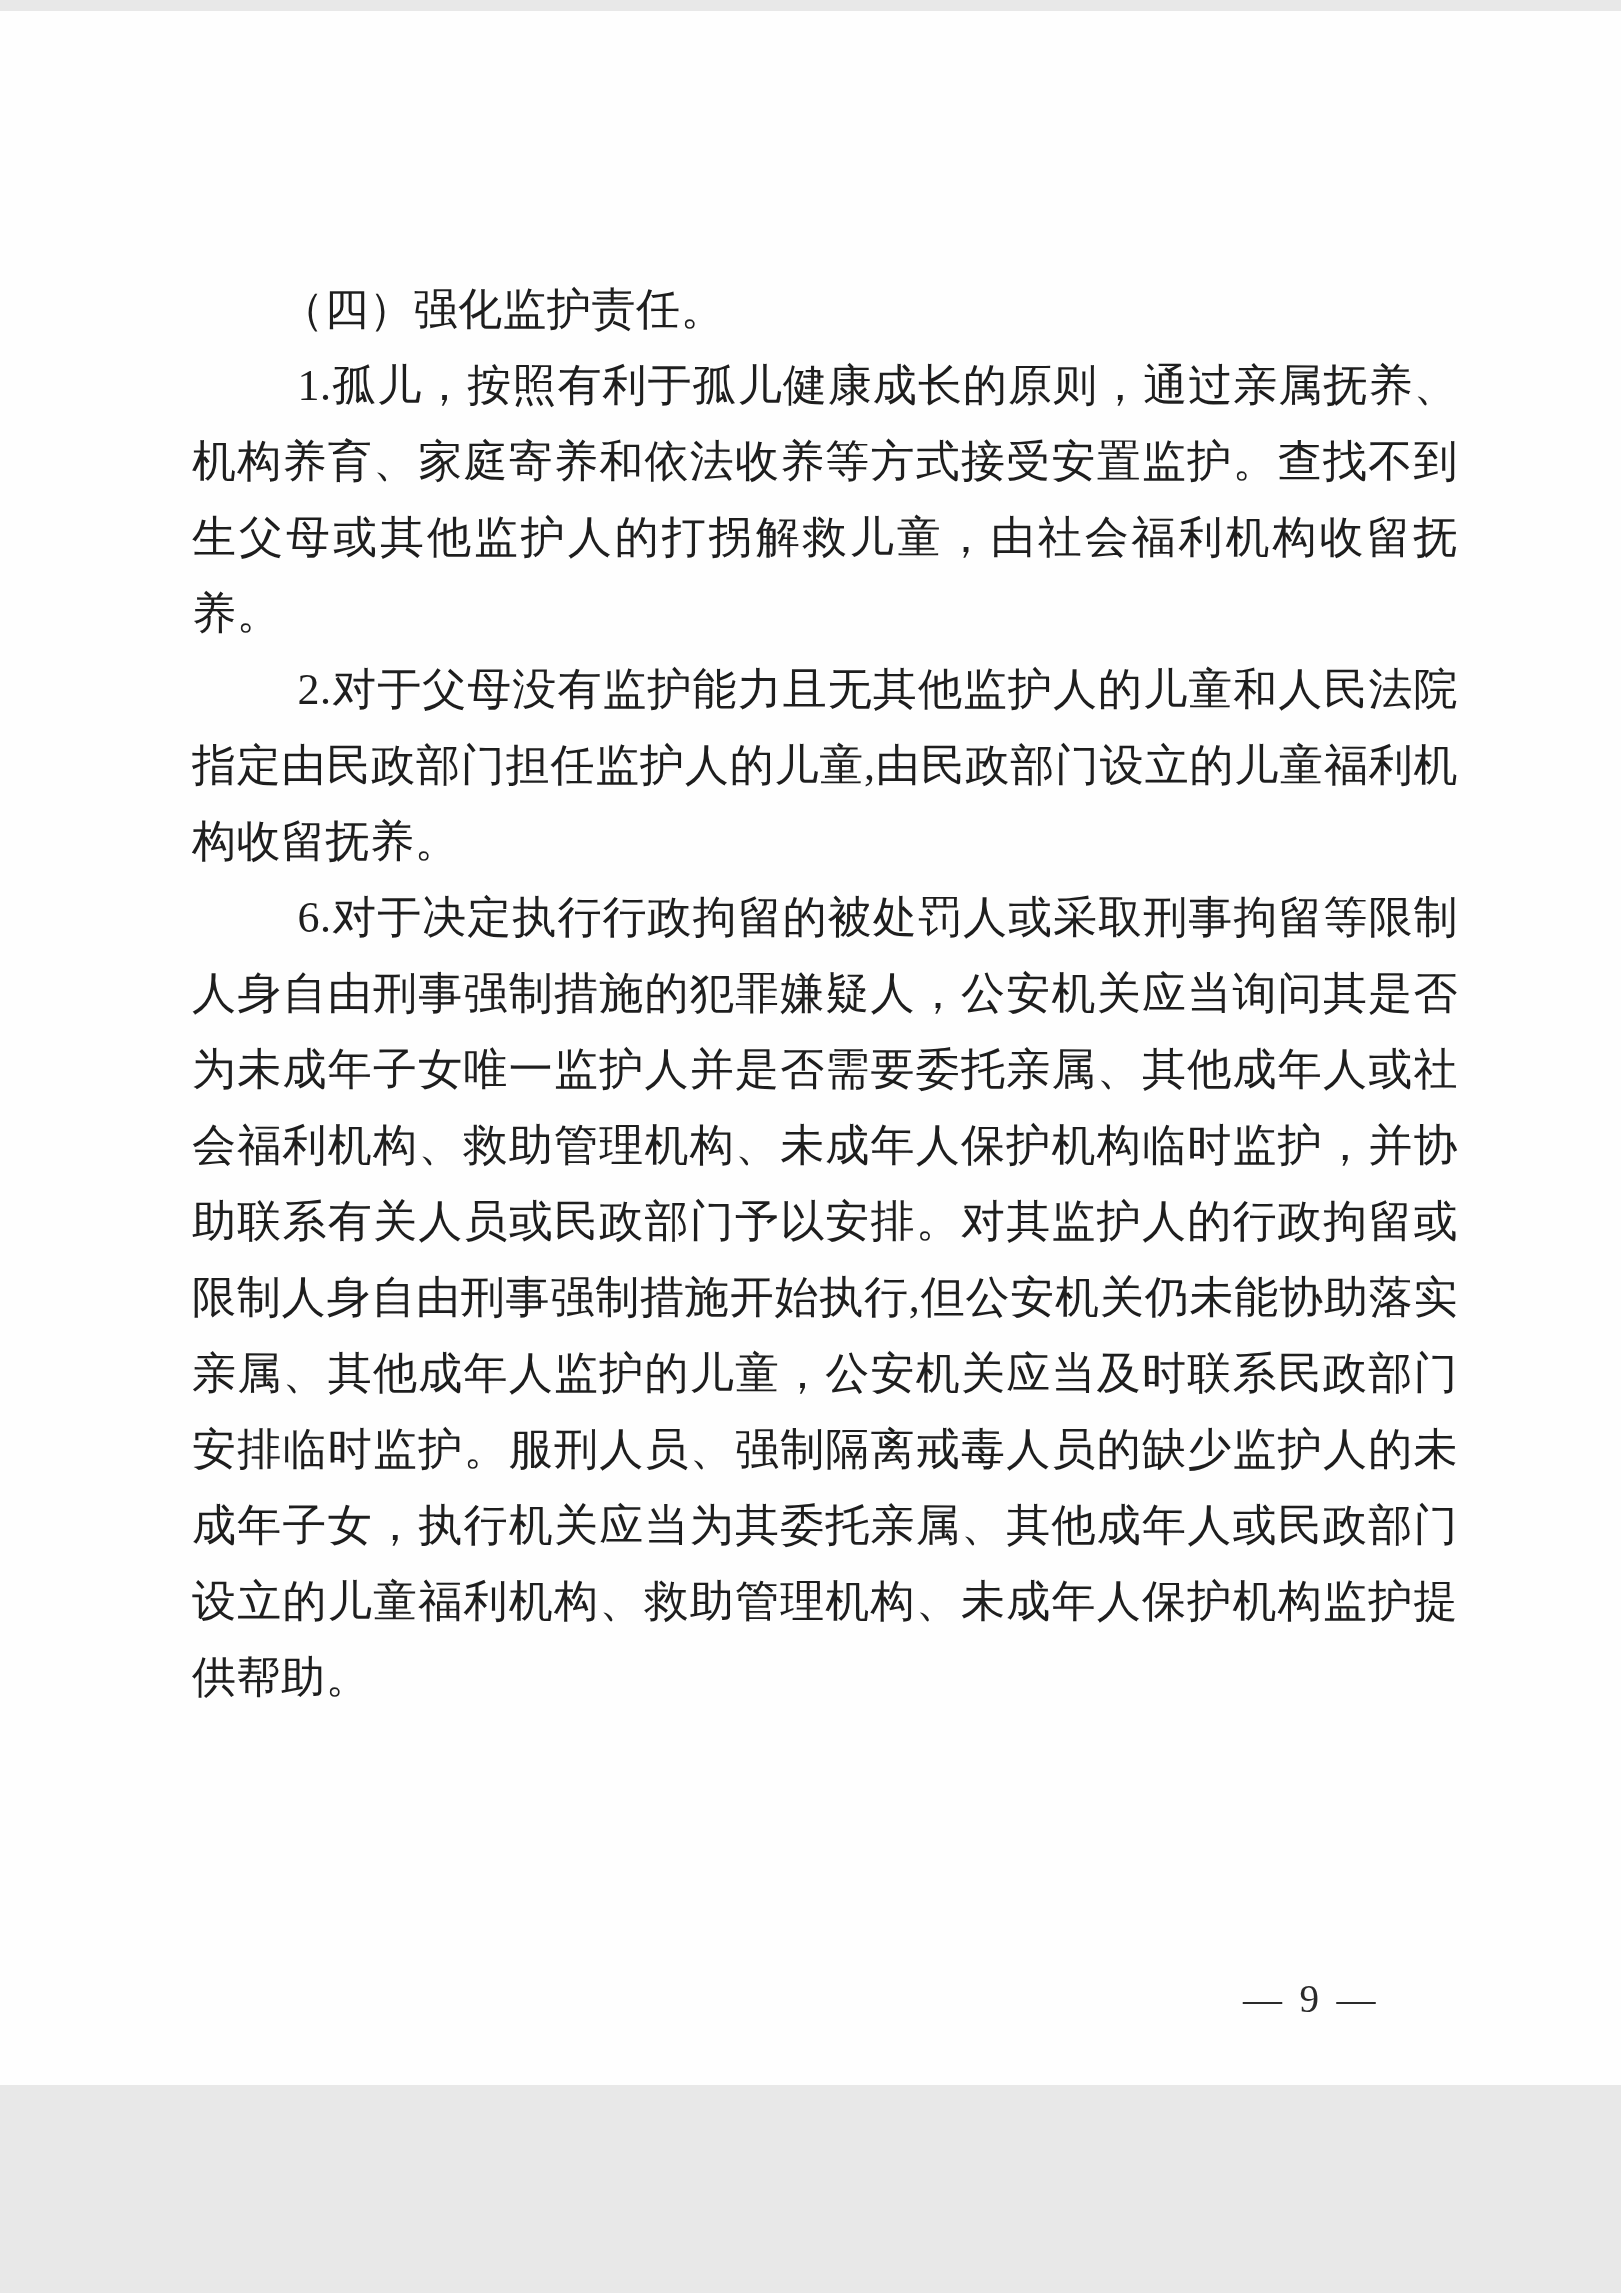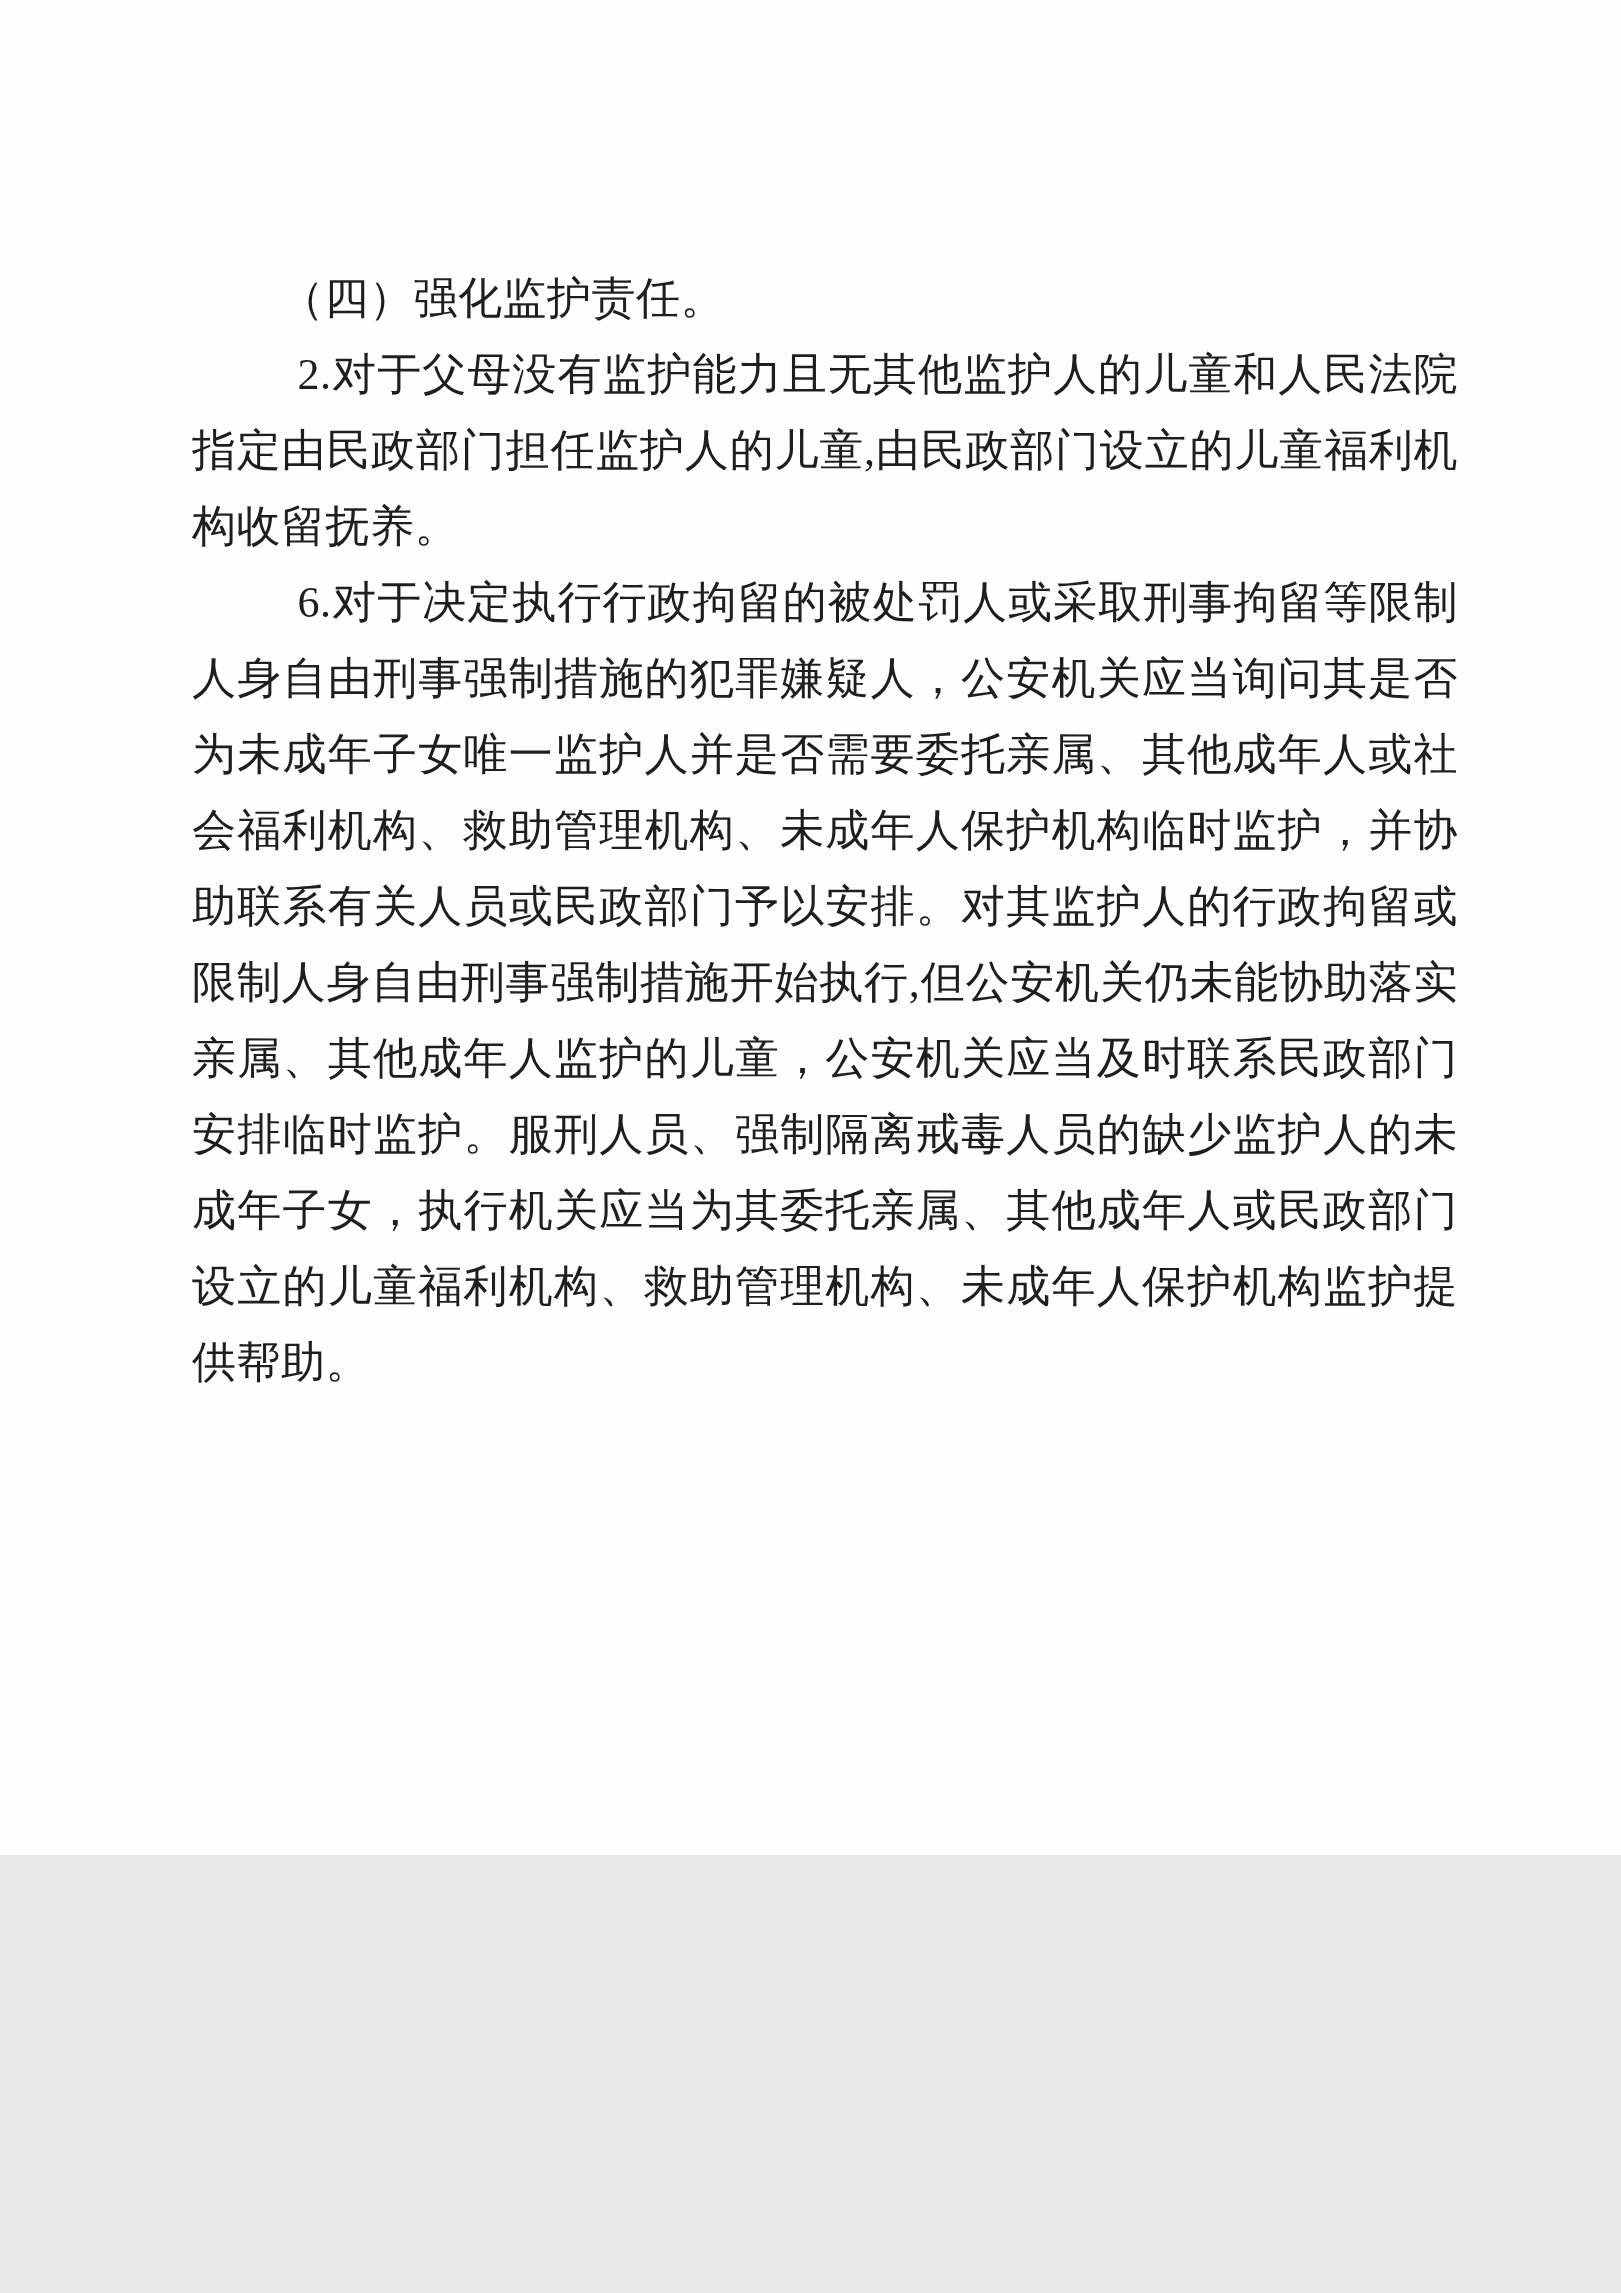--- a/index.html
+++ b/index.html
@@ -3,22 +3,22 @@
 <meta charset="utf-8">
 <style>
   html, body {
     margin: 0;
     padding: 0;
     background: #e8e8e8;
   }
   .page {
     position: relative;
     width: 1621px;
-    height: 1855px;
-    margin: 0 auto;
+    height: 2074px;
+    margin: 11px auto;
     background: #fefefe;
     overflow: hidden;
     font-family: "Liberation Serif", "DejaVu Serif", serif;
     color: #1e1e1e;
   }
   .text-block {
     position: absolute;
     left: 192px;
     top: 261px;
     width: 1266px;
@@ -48,18 +48,19 @@
     color: #2a2a2a;
     white-space: nowrap;
   }
 </style>
 </head>
 <body>
 
 <div class="page">
   <div class="text-block">
     <h3 class="section-heading">（四）强化监护责任。</h3>
+    <p class="para">1.孤儿，按照有利于孤儿健康成长的原则，通过亲属抚养、机构养育、家庭寄养和依法收养等方式接受安置监护。查找不到生父母或其他监护人的打拐解救儿童，由社会福利机构收留抚养。</p>
     <p class="para">2.对于父母没有监护能力且无其他监护人的儿童和人民法院指定由民政部门担任监护人的儿童,由民政部门设立的儿童福利机构收留抚养。</p>
     <p class="para">6.对于决定执行行政拘留的被处罚人或采取刑事拘留等限制人身自由刑事强制措施的犯罪嫌疑人，公安机关应当询问其是否为未成年子女唯一监护人并是否需要委托亲属、其他成年人或社会福利机构、救助管理机构、未成年人保护机构临时监护，并协助联系有关人员或民政部门予以安排。对其监护人的行政拘留或限制人身自由刑事强制措施开始执行,但公安机关仍未能协助落实亲属、其他成年人监护的儿童，公安机关应当及时联系民政部门安排临时监护。服刑人员、强制隔离戒毒人员的缺少监护人的未成年子女，执行机关应当为其委托亲属、其他成年人或民政部门设立的儿童福利机构、救助管理机构、未成年人保护机构监护提供帮助。</p>
   </div>
   <div class="page-number">— 9 —</div>
 </div>
 
 
 </body></html>

